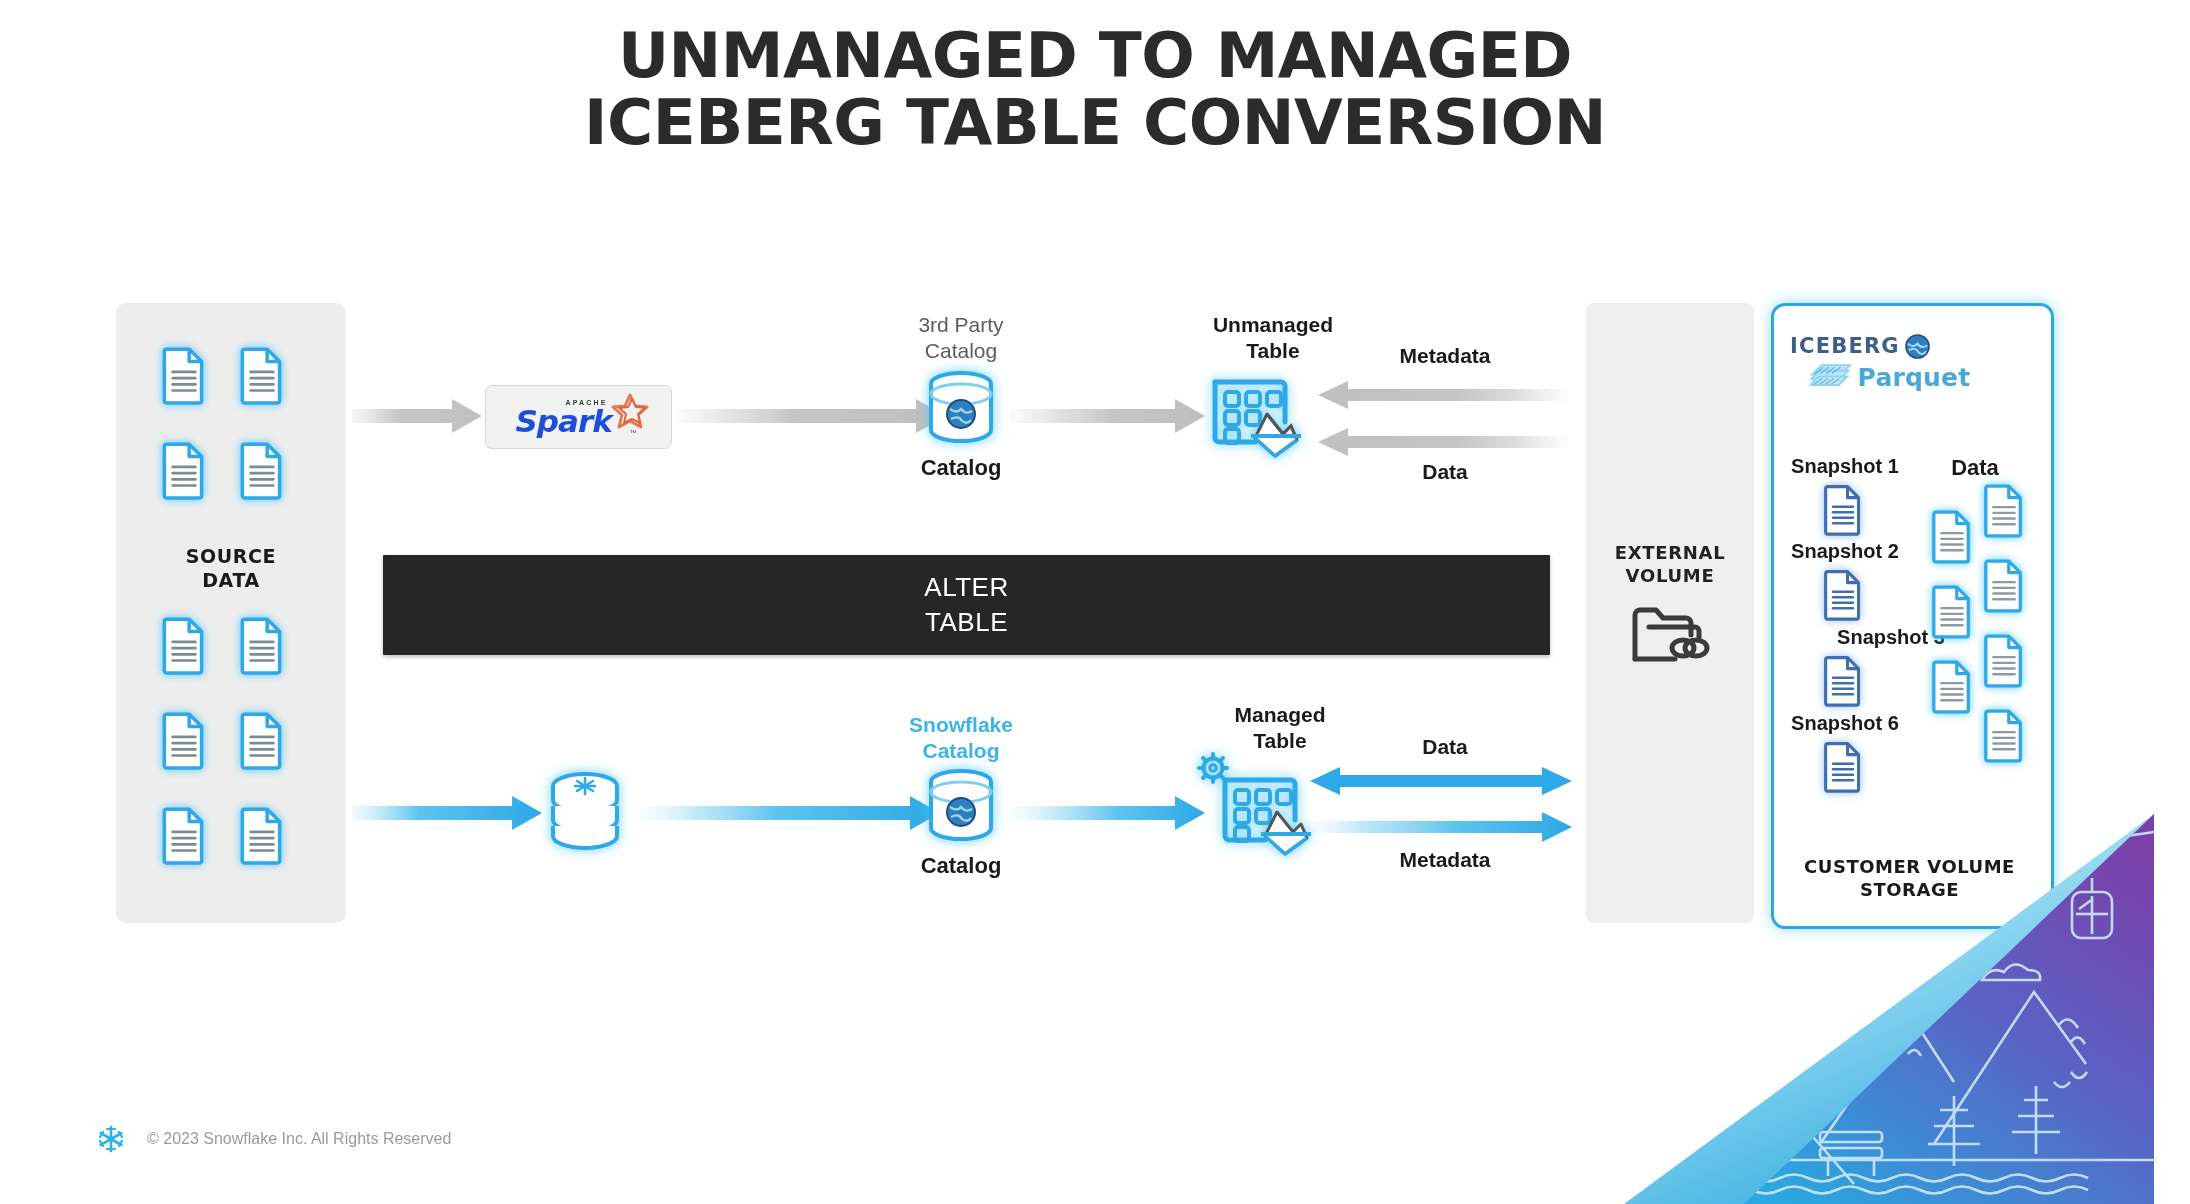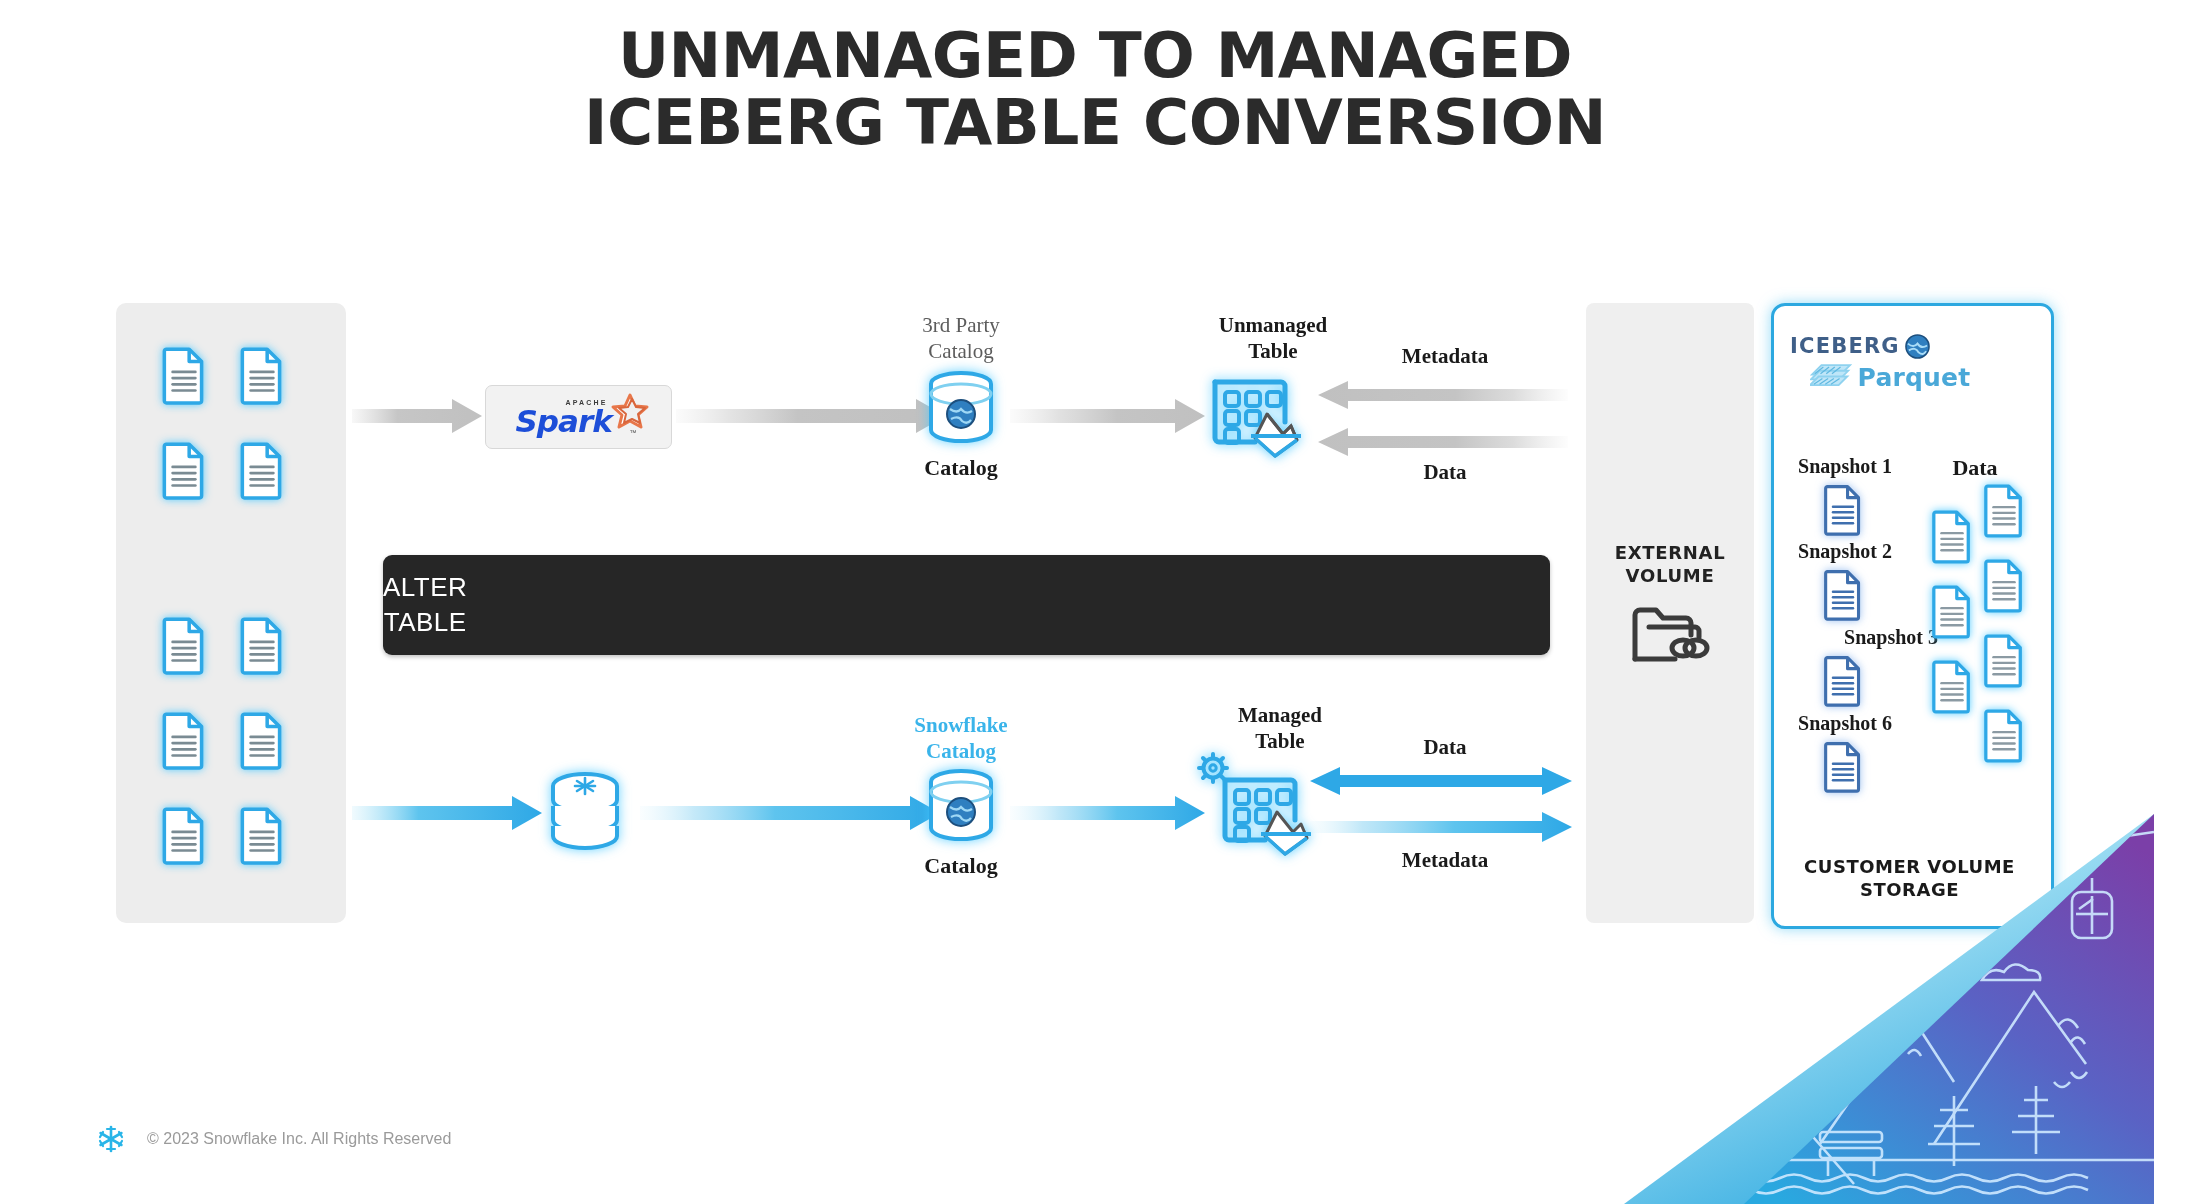--- a/index.html
+++ b/index.html
@@ -28,21 +28,21 @@
     position:absolute;left:1586px;top:303px;width:168px;height:620px;
     background:#efefef;border-radius:8px;
   }
   .panel-cms{
     position:absolute;left:1771px;top:303px;width:277px;height:620px;
     background:#ffffff;border:3px solid #2ca8e0;border-radius:14px;
     box-shadow:0 0 14px rgba(60,190,240,.55);
   }
 
   
-  .lbl{position:absolute;font-family:Liberation Serif, serif;}
+  .lbl{position:absolute;font-family:Liberation Sans, sans-serif;}
   .cap-bold{font-weight:bold;color:#1a1a1a;}
   .cap-gray{color:#5c5c5c;}
   .cap-blue{color:#3ab4ea;}
 
   .src-label{
     position:absolute;left:116px;top:545px;width:230px;text-align:center;
     font-family:"DejaVu Sans","Liberation Sans",sans-serif;
     font-weight:bold;font-size:19px;color:#1a1a1a;letter-spacing:.6px;line-height:1.25;
   }
   .extvol-label{
@@ -95,22 +95,22 @@
   .dbstack svg{width:100%;height:100%;display:block;
     filter:drop-shadow(0 0 6px rgba(70,200,255,.8));}
 
   
   .arrow{position:absolute;}
   .arrow svg{display:block;width:100%;height:100%;}
 
   
   .alter-bar{
     position:absolute;left:383px;top:555px;width:1167px;height:100px;
-    background:#262626;border-radius:9px;
-    display:flex;align-items:center;
+    background:#262626;border-radius:1px;
+    display:flex;align-items:center;justify-content:center;
     box-shadow:0 2px 4px rgba(0,0,0,.25);
   }
   .alter-text{
     color:#ffffff;text-align:center;font-size:26px;line-height:1.35;
     font-family:"Liberation Sans",sans-serif;letter-spacing:.5px;
   }
 
   
   .iceberg-logo{
     position:absolute;left:1790px;top:333px;width:200px;height:26px;
@@ -265,20 +265,24 @@
           <path d="M28,4 v12 h12" fill="none" stroke="#2ea8e6" stroke-width="3.4" stroke-linejoin="round"></path>
           <g stroke="#7a8b93" stroke-width="2.6" stroke-linecap="round">
             <line x1="12" y1="26" x2="34" y2="26"></line>
             <line x1="12" y1="32" x2="34" y2="32"></line>
             <line x1="12" y1="38" x2="34" y2="38"></line>
             <line x1="12" y1="44" x2="34" y2="44"></line>
           </g>
         </svg>
       </div>
     </div>
+  <div class="src-label">
+    <span>SOURCE</span><br>
+    <span>DATA</span>
+  </div>
 
   <div class="arrow" style="left:352px;top:398px;width:130px;height:36px;">
     <svg viewBox="0 0 130 36" preserveAspectRatio="none">
       <defs>
           <linearGradient id="gArr1" x1="0" y1="0" x2="1" y2="0">
         <stop offset="0%" stop-color="#cfcfcf" stop-opacity="0.15"></stop>
         <stop offset="35%" stop-color="#c6c6c6" stop-opacity="1"></stop>
         <stop offset="100%" stop-color="#c0c0c0" stop-opacity="1"></stop>
       </linearGradient>
         </defs>

